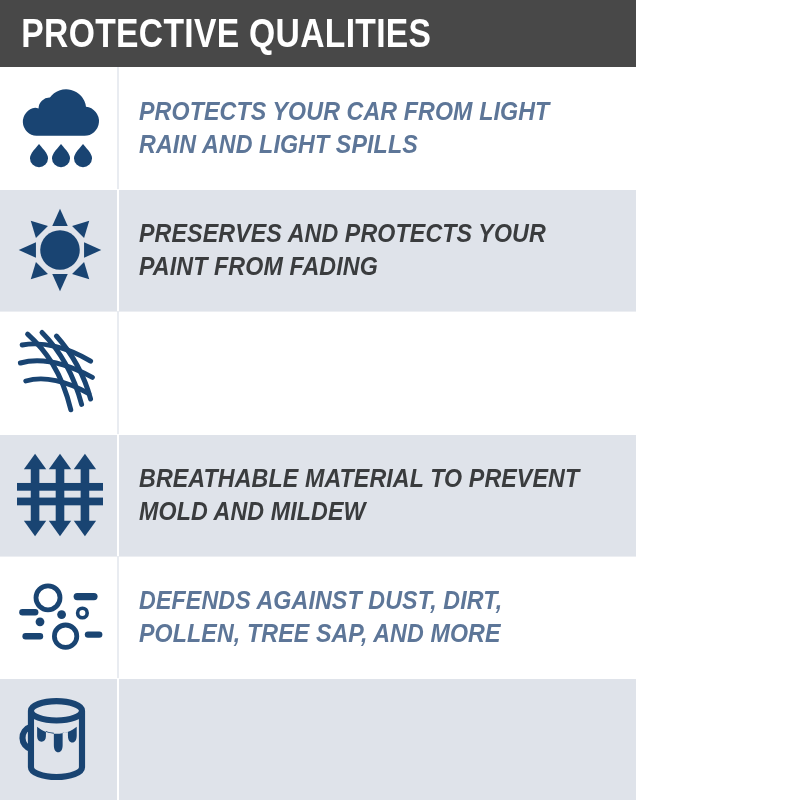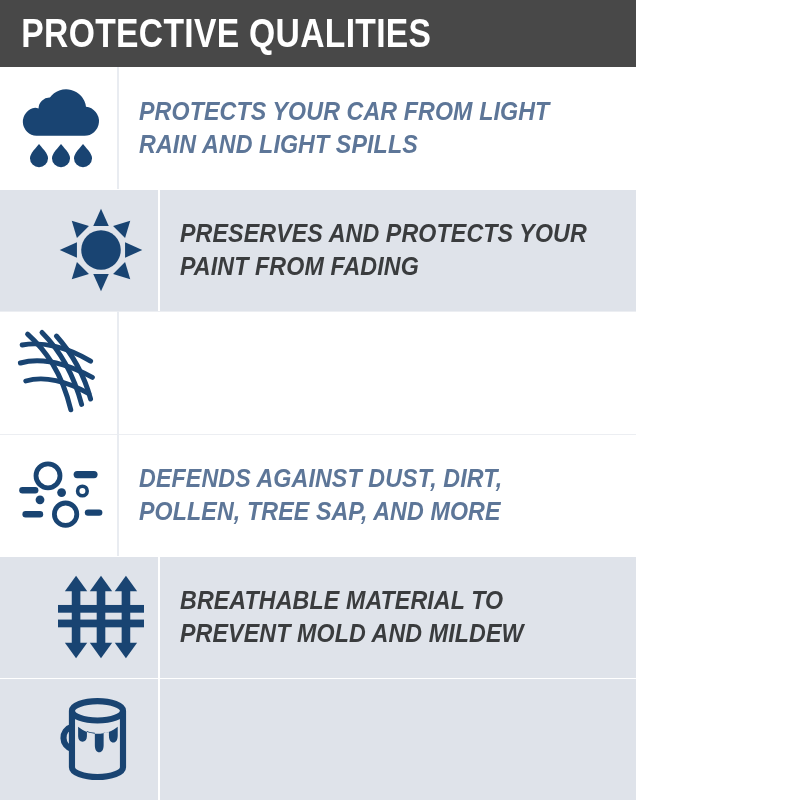--- a/index.html
+++ b/index.html
@@ -51,21 +51,21 @@
     flex-direction: column;
   }
   .row {
     flex: 1 1 0;
     display: flex;
     align-items: stretch;
     position: relative;
     min-height: 0;
   }
   .row.light { background: #ffffff; }
-  .row.shade { background: #dfe3ea; padding-left: 41px; }
+  .row.shade { background: #dfe3ea; }
 
   .row + .row::before {
     content: "";
     position: absolute;
     left: 0; right: 0; top: 0;
     height: 1px;
     background: #eceef2;
   }
   .row.shade::before { background: #ffffff; }
 
@@ -176,20 +176,49 @@
             <g stroke="#194472" stroke-width="5.5" fill="none" stroke-linecap="round">
               <path d="M14 8 C34 26 52 50 62 92"></path>
               <path d="M30 6 C48 24 64 48 74 86"></path>
               <path d="M46 10 C62 28 76 50 84 80"></path>
               <path d="M8 20 C30 16 58 22 84 38"></path>
               <path d="M6 40 C28 34 56 40 86 56"></path>
               <path d="M12 60 C32 54 58 60 82 74"></path>
             </g>
           </svg>
         </div>
+      </div>
+    </div>
+
+    <div class="row shade">
+      <div class="icon-cell">
+        <div class="icon-box">
+          <svg width="86" height="86" viewBox="0 0 100 100" aria-hidden="true">
+            <g fill="#194472">
+
+              <rect x="16" y="14" width="10" height="76"></rect>
+              <polygon points="21,2 34,20 8,20"></polygon>
+              <polygon points="21,98 8,80 34,80"></polygon>
+
+              <rect x="45" y="10" width="10" height="76"></rect>
+              <polygon points="50,2 63,20 37,20"></polygon>
+              <polygon points="50,98 37,80 63,80"></polygon>
+
+              <rect x="74" y="14" width="10" height="76"></rect>
+              <polygon points="79,2 92,20 66,20"></polygon>
+              <polygon points="79,98 66,80 92,80"></polygon>
+
+              <rect x="0" y="36" width="100" height="9"></rect>
+              <rect x="0" y="53" width="100" height="9"></rect>
+            </g>
+          </svg>
+        </div>
+      </div>
+      <div class="text-cell">
+        <div class="row-text">BREATHABLE MATERIAL TO PREVENT MOLD AND MILDEW</div>
       </div>
     </div>
 
     <div class="row light">
       <div class="icon-cell">
         <div class="icon-box">
           <svg width="88" height="80" viewBox="0 0 110 100" aria-hidden="true">
             <g fill="#194472" stroke="#194472">
               <circle cx="40" cy="26" r="15" fill="none" stroke-width="6"></circle>
               <circle cx="62" cy="74" r="14" fill="none" stroke-width="6"></circle>
@@ -199,49 +228,20 @@
               <rect x="4" y="40" width="24" height="8" rx="4" stroke="none"></rect>
               <rect x="72" y="20" width="30" height="9" rx="4.5" stroke="none"></rect>
               <rect x="8" y="70" width="26" height="8" rx="4" stroke="none"></rect>
               <rect x="86" y="68" width="22" height="8" rx="4" stroke="none"></rect>
             </g>
           </svg>
         </div>
       </div>
       <div class="text-cell">
         <div class="row-text">DEFENDS AGAINST DUST, DIRT, POLLEN, TREE SAP, AND MORE</div>
-      </div>
-    </div>
-
-    <div class="row shade">
-      <div class="icon-cell">
-        <div class="icon-box">
-          <svg width="86" height="86" viewBox="0 0 100 100" aria-hidden="true">
-            <g fill="#194472">
-
-              <rect x="16" y="14" width="10" height="76"></rect>
-              <polygon points="21,2 34,20 8,20"></polygon>
-              <polygon points="21,98 8,80 34,80"></polygon>
-
-              <rect x="45" y="10" width="10" height="76"></rect>
-              <polygon points="50,2 63,20 37,20"></polygon>
-              <polygon points="50,98 37,80 63,80"></polygon>
-
-              <rect x="74" y="14" width="10" height="76"></rect>
-              <polygon points="79,2 92,20 66,20"></polygon>
-              <polygon points="79,98 66,80 92,80"></polygon>
-
-              <rect x="0" y="36" width="100" height="9"></rect>
-              <rect x="0" y="53" width="100" height="9"></rect>
-            </g>
-          </svg>
-        </div>
-      </div>
-      <div class="text-cell">
-        <div class="row-text">BREATHABLE MATERIAL TO PREVENT MOLD AND MILDEW</div>
       </div>
     </div>
 
     <div class="row shade">
       <div class="icon-cell">
         <div class="icon-box">
           <svg width="88" height="88" viewBox="0 0 100 100" aria-hidden="true">
             <g fill="none" stroke="#194472" stroke-width="7">
               <path d="M17 18 v64 a26 10 0 0 0 58 0 v-64"></path>
               <ellipse cx="46" cy="18" rx="29" ry="11"></ellipse>

